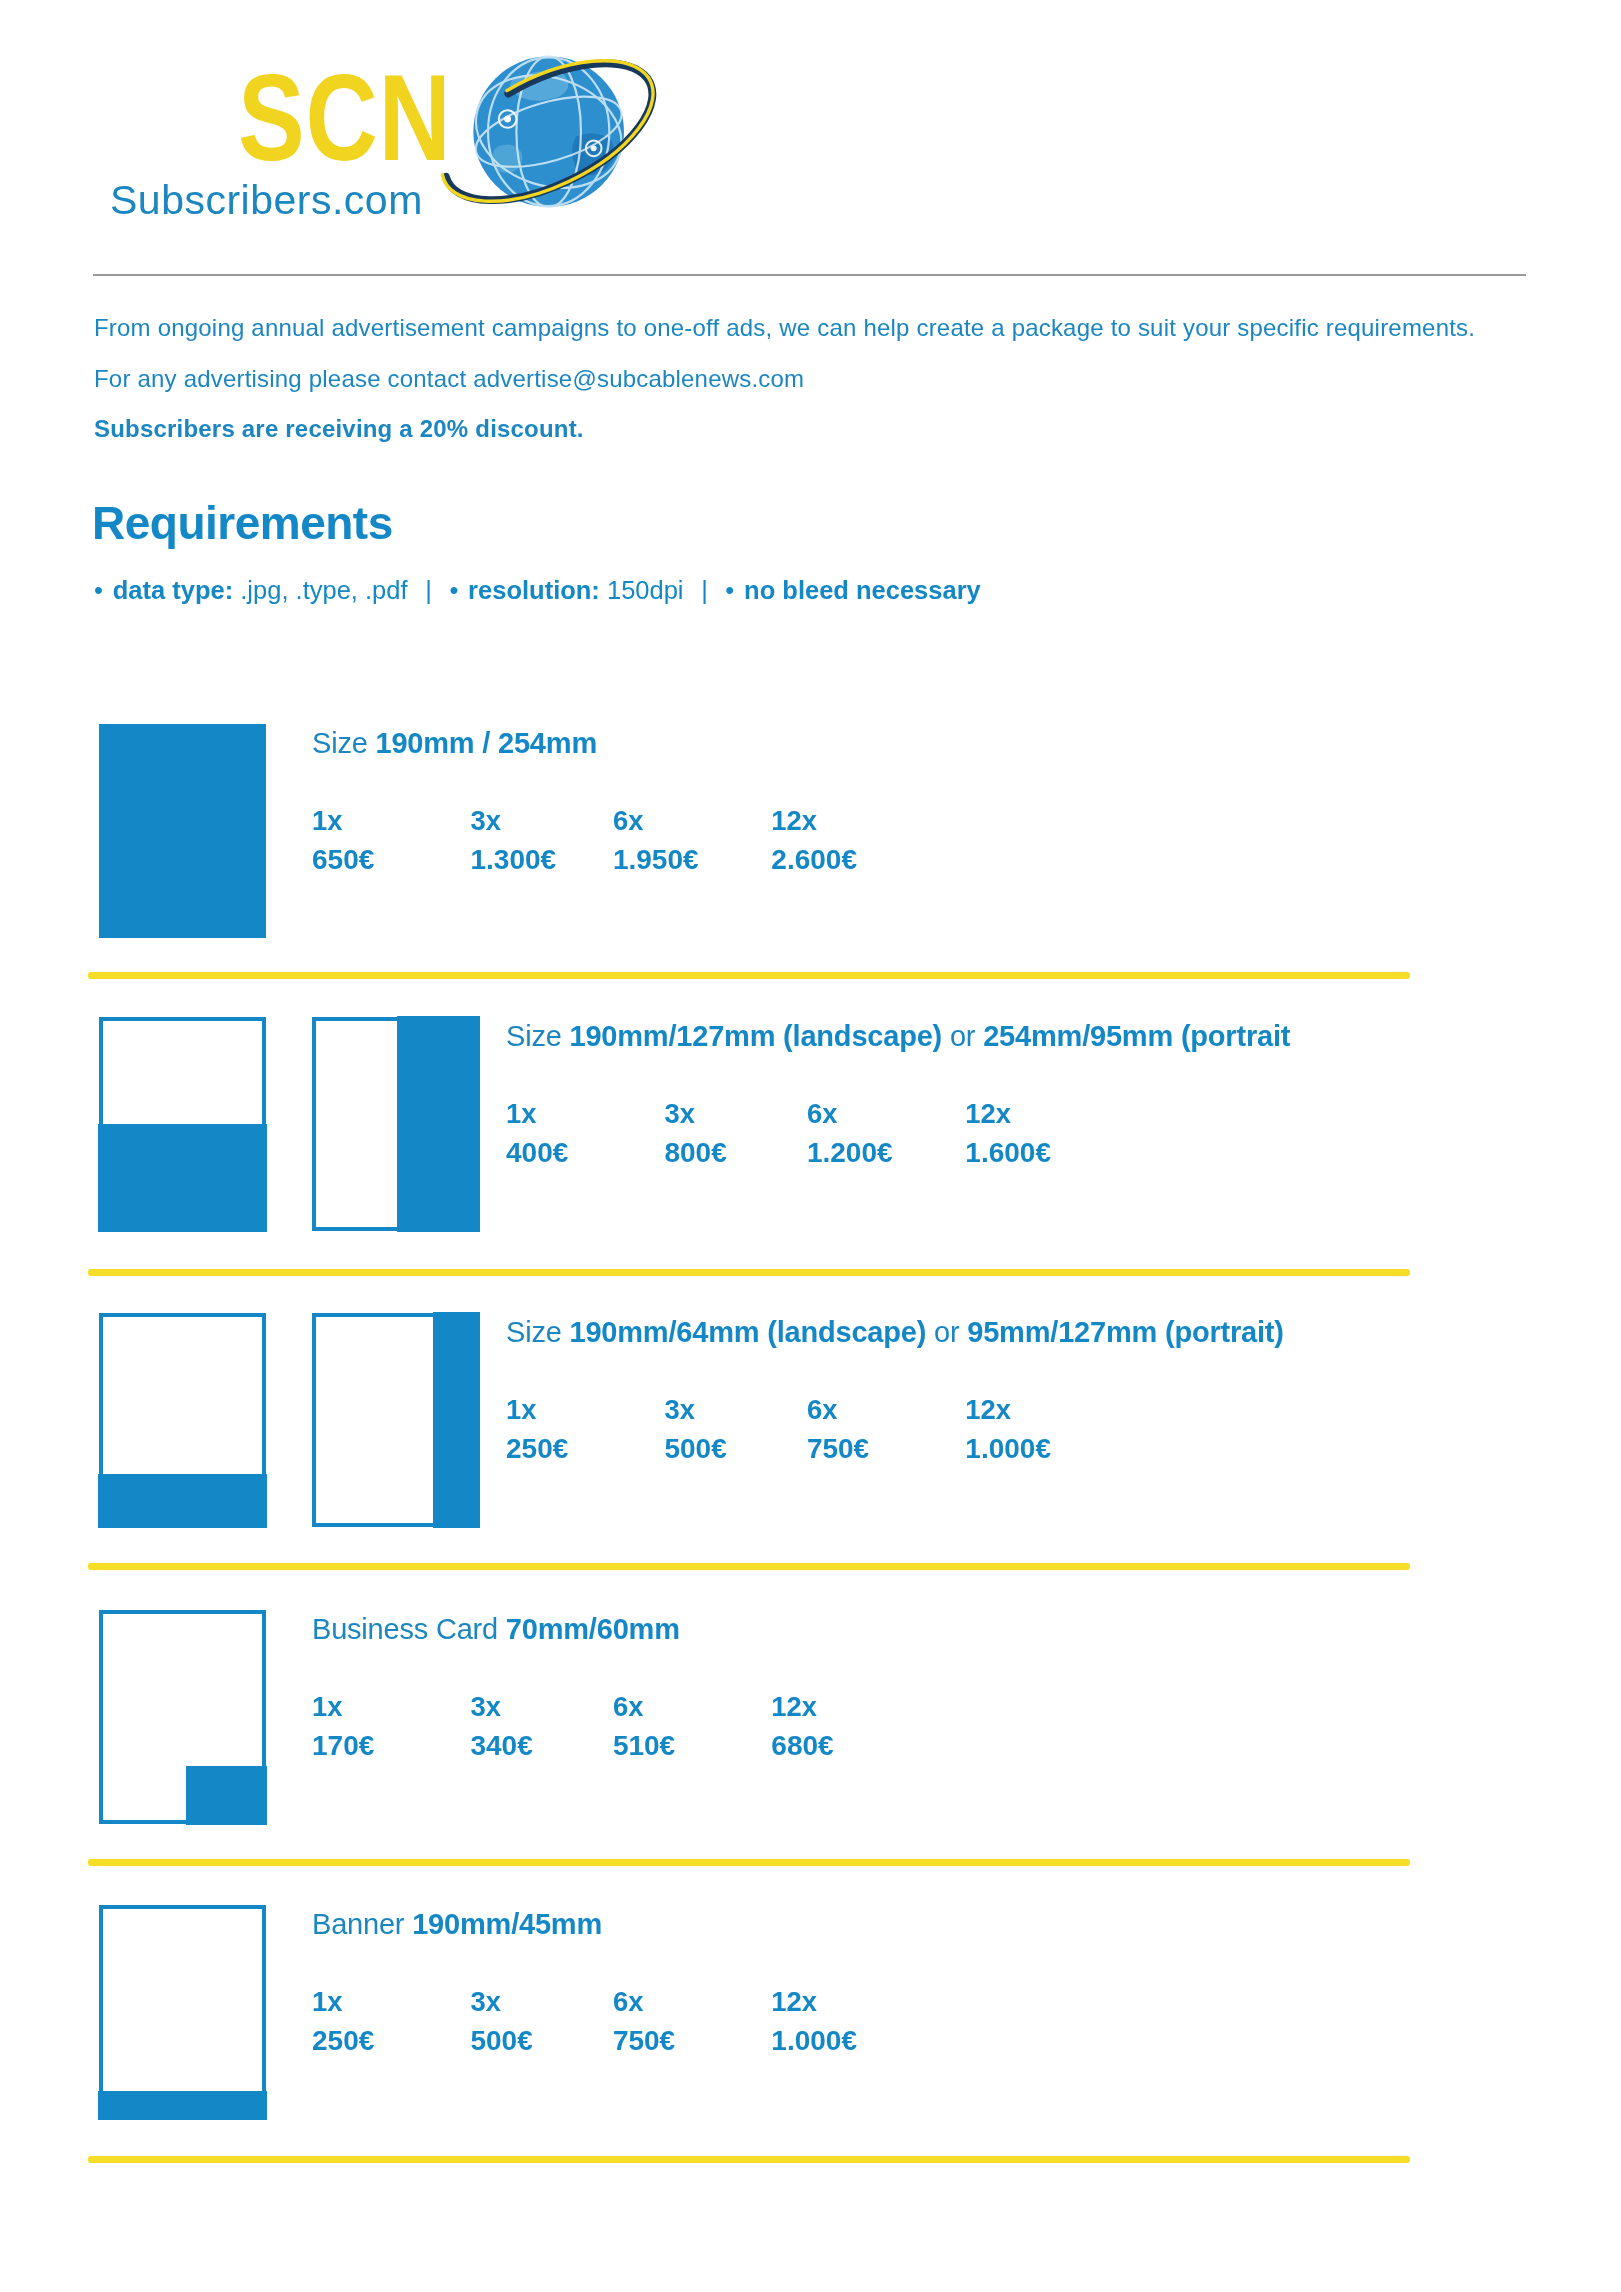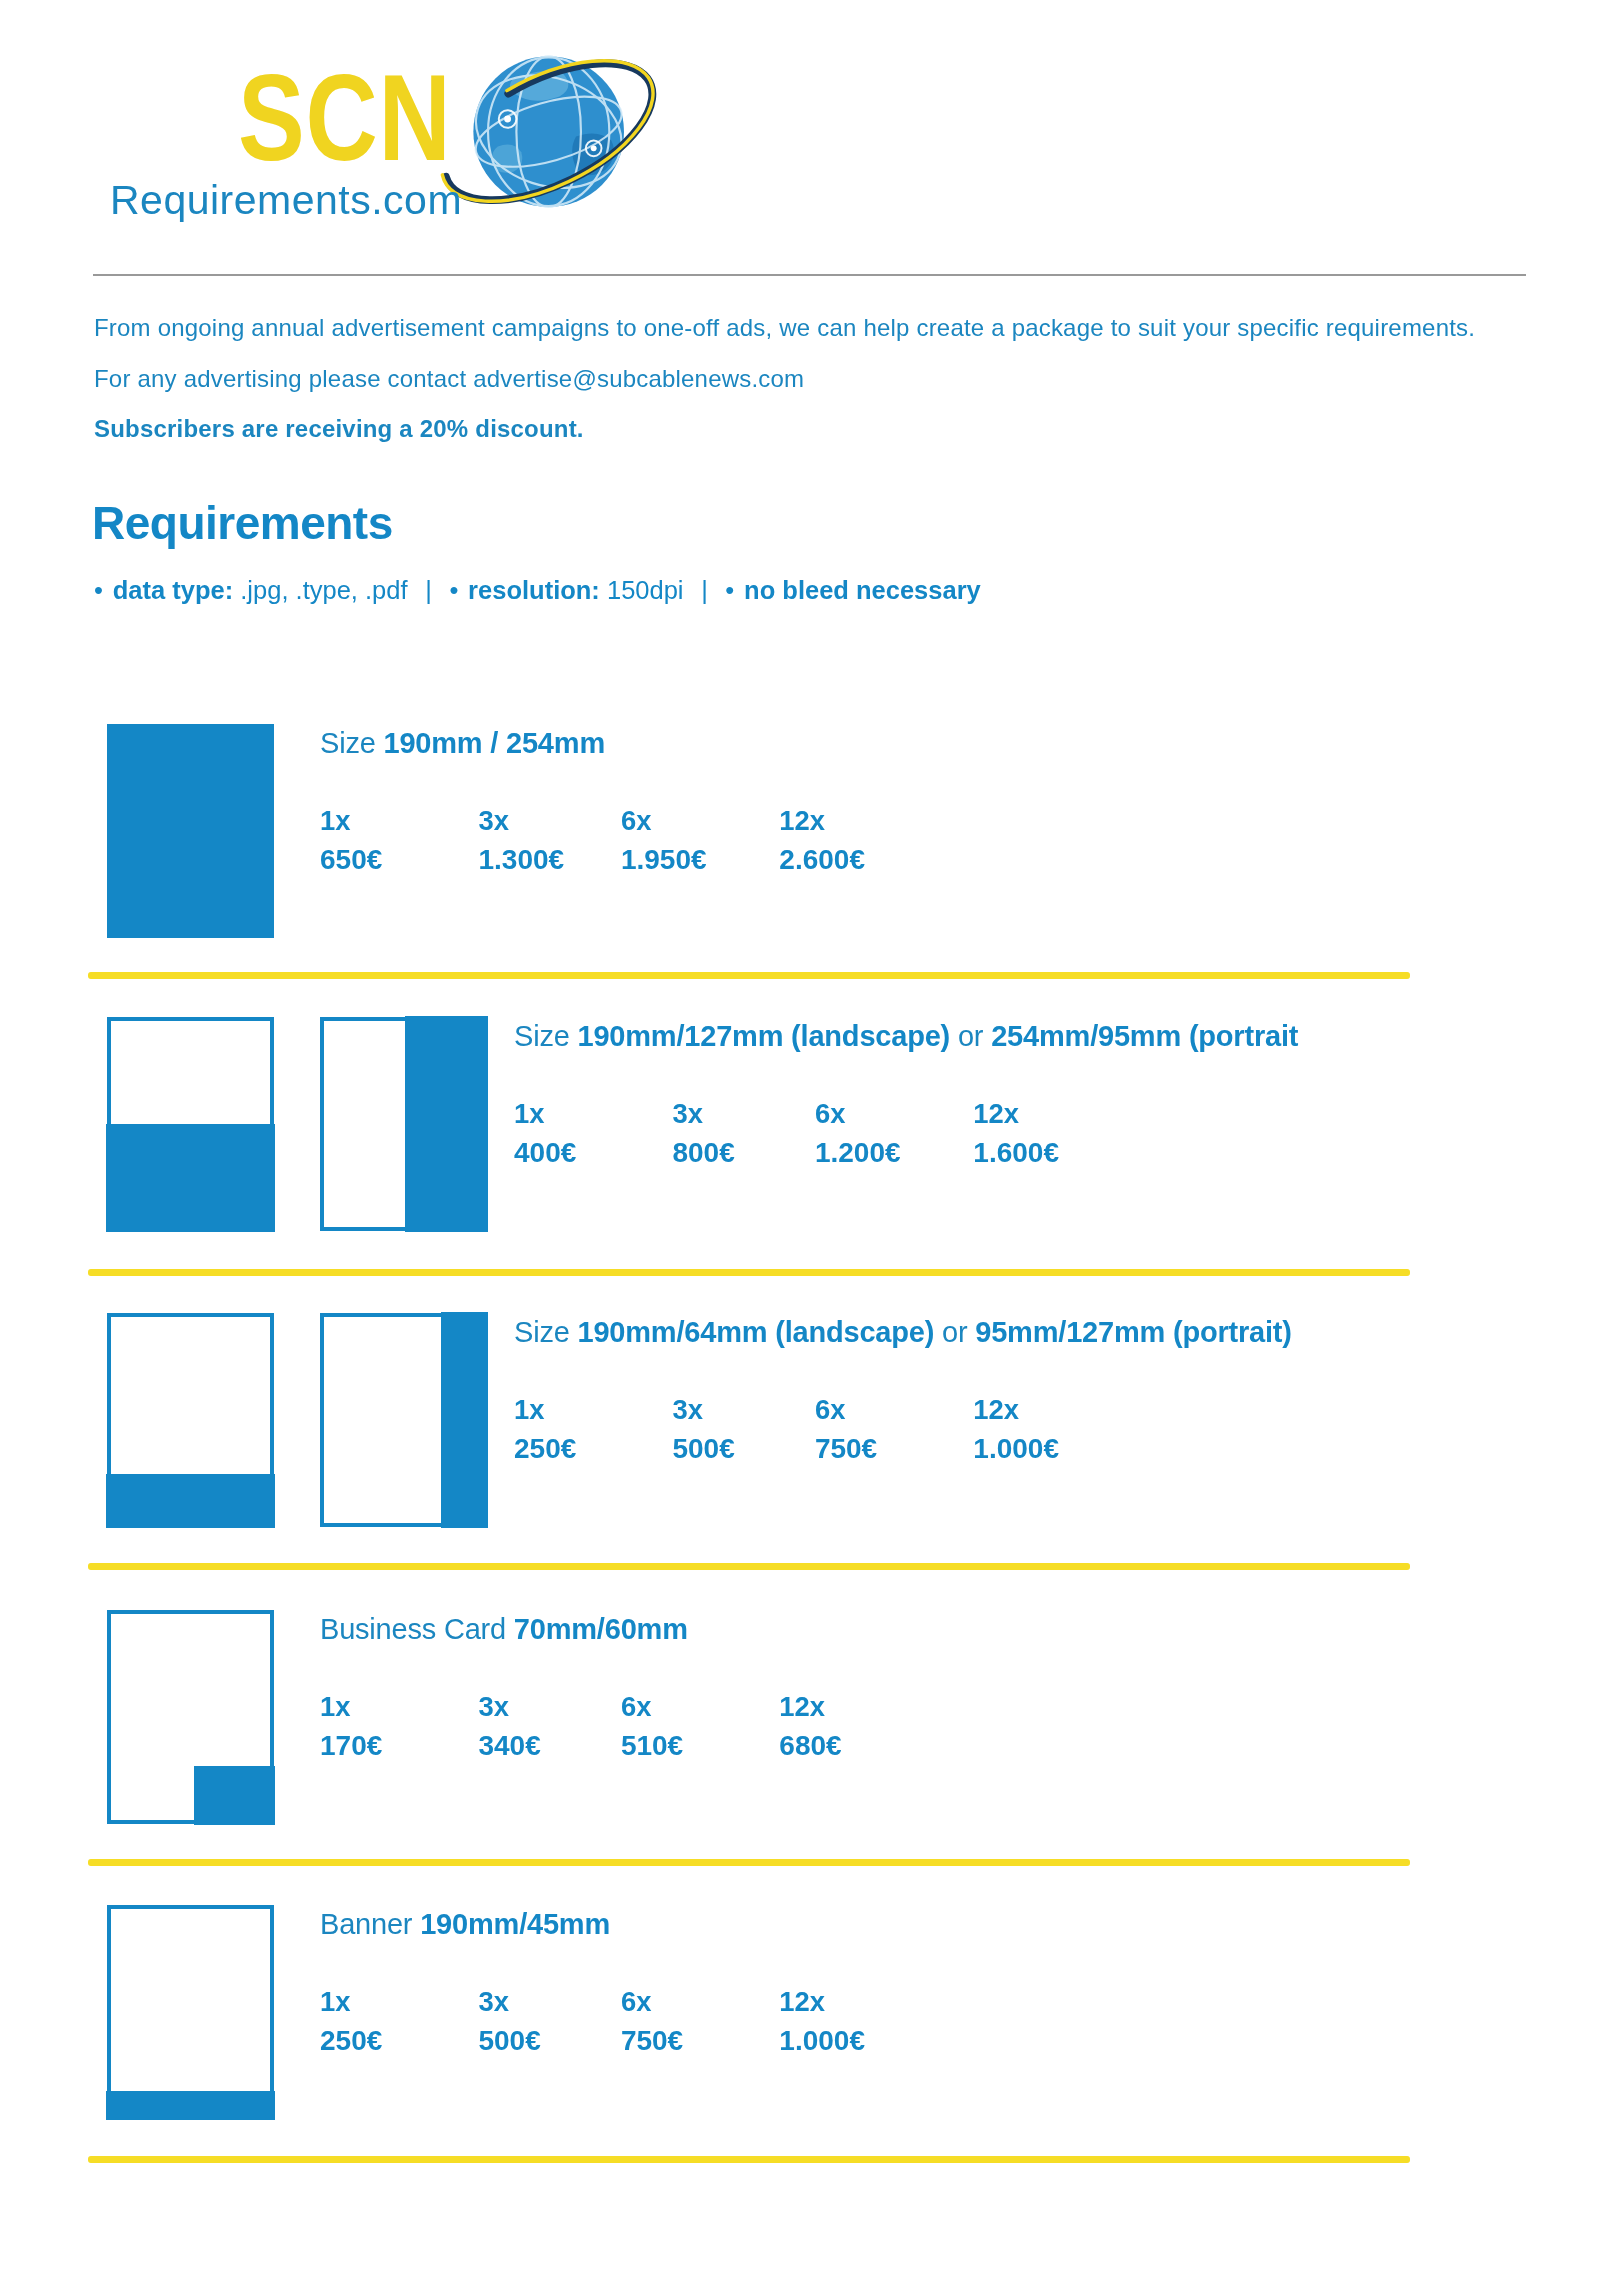--- a/index.html
+++ b/index.html
@@ -50,21 +50,21 @@
   }
   .req-line{
     position:absolute;left:94px;top:576px;color:var(--cyan);font-size:25.5px;
     white-space:nowrap;
   }
   .req-line .dot{font-size:25.5px;margin-right:9.8px;}
   .req-line b{font-weight:700;text-align:center;}
   .req-line .val{font-weight:400;}
   .req-line .pipe{font-weight:300;margin:0 17.6px;color:var(--cyan);}
   
-  .block{position:absolute;left:13px;width:1409px;height:218px;}
+  .block{position:absolute;left:5px;width:1409px;height:218px;}
   .b1{top:724px;} .b2{top:1017px;} .b3{top:1313px;} .b4{top:1610px;} .b5{top:1905px;}
   .shape{
     position:absolute;top:0;width:167px;height:214px;background:#ffffff;
     border:4.9px solid var(--cyan);
   }
   .shape.s1{left:94px;} .shape.s2{left:307px;}
   .shape.solid{background:var(--cyan);border:none;}
   .fill{position:absolute;background:var(--cyan);}
   .fill-bottom-half{left:-4.9px;right:-4.9px;bottom:-4.9px;height:108px;}
   .fill-right-half{top:-4.9px;bottom:-4.9px;right:-4.9px;width:83px;}
@@ -110,21 +110,21 @@
       <circle cx="80" cy="92" r="3.5" fill="#ffffff"></circle>
       <circle cx="168" cy="122" r="8" fill="none" stroke="#ffffff" stroke-width="2" opacity="0.9"></circle>
       <circle cx="168" cy="122" r="3" fill="#ffffff"></circle>
     </g>
     <g transform="translate(122,105) rotate(-26)">
       <path d="M -114.6 -4.7 A 115 54 0 1 0 -20 -53.2" fill="none" stroke="#17395E" stroke-width="8" stroke-linecap="round"></path>
       <path d="M -117 -8 A 117 56 0 1 0 -20 -56.5" fill="none" stroke="#F2D51F" stroke-width="3.5" stroke-linecap="round"></path>
     </g>
   </svg>
 
-  <div class="logo-domain">Requirements.com</div>
+  <div class="logo-domain">Subscribers.com</div>
 
 
   <div class="rule"></div>
 
   <p class="intro l2">For any advertising please contact advertise@subcablenews.com</p>
   <p class="intro l1">From ongoing annual advertisement campaigns to one-off ads, we can help create a package to suit your specific requirements.</p>
   <p class="intro l3">Subscribers are receiving a 20% discount.</p>
 
   <h2 class="req-heading">Requirements</h2>
   <div class="req-line"><span class="dot">•</span><b>data type:</b><span class="val"> </span><span class="val">.jpg, .type, .pdf</span><span class="pipe">|</span><span class="dot">•</span><b>resolution:</b><span class="val"> </span><span class="val">150dpi</span><span class="pipe">|</span><span class="dot">•</span><b>no bleed necessary</b></div>

